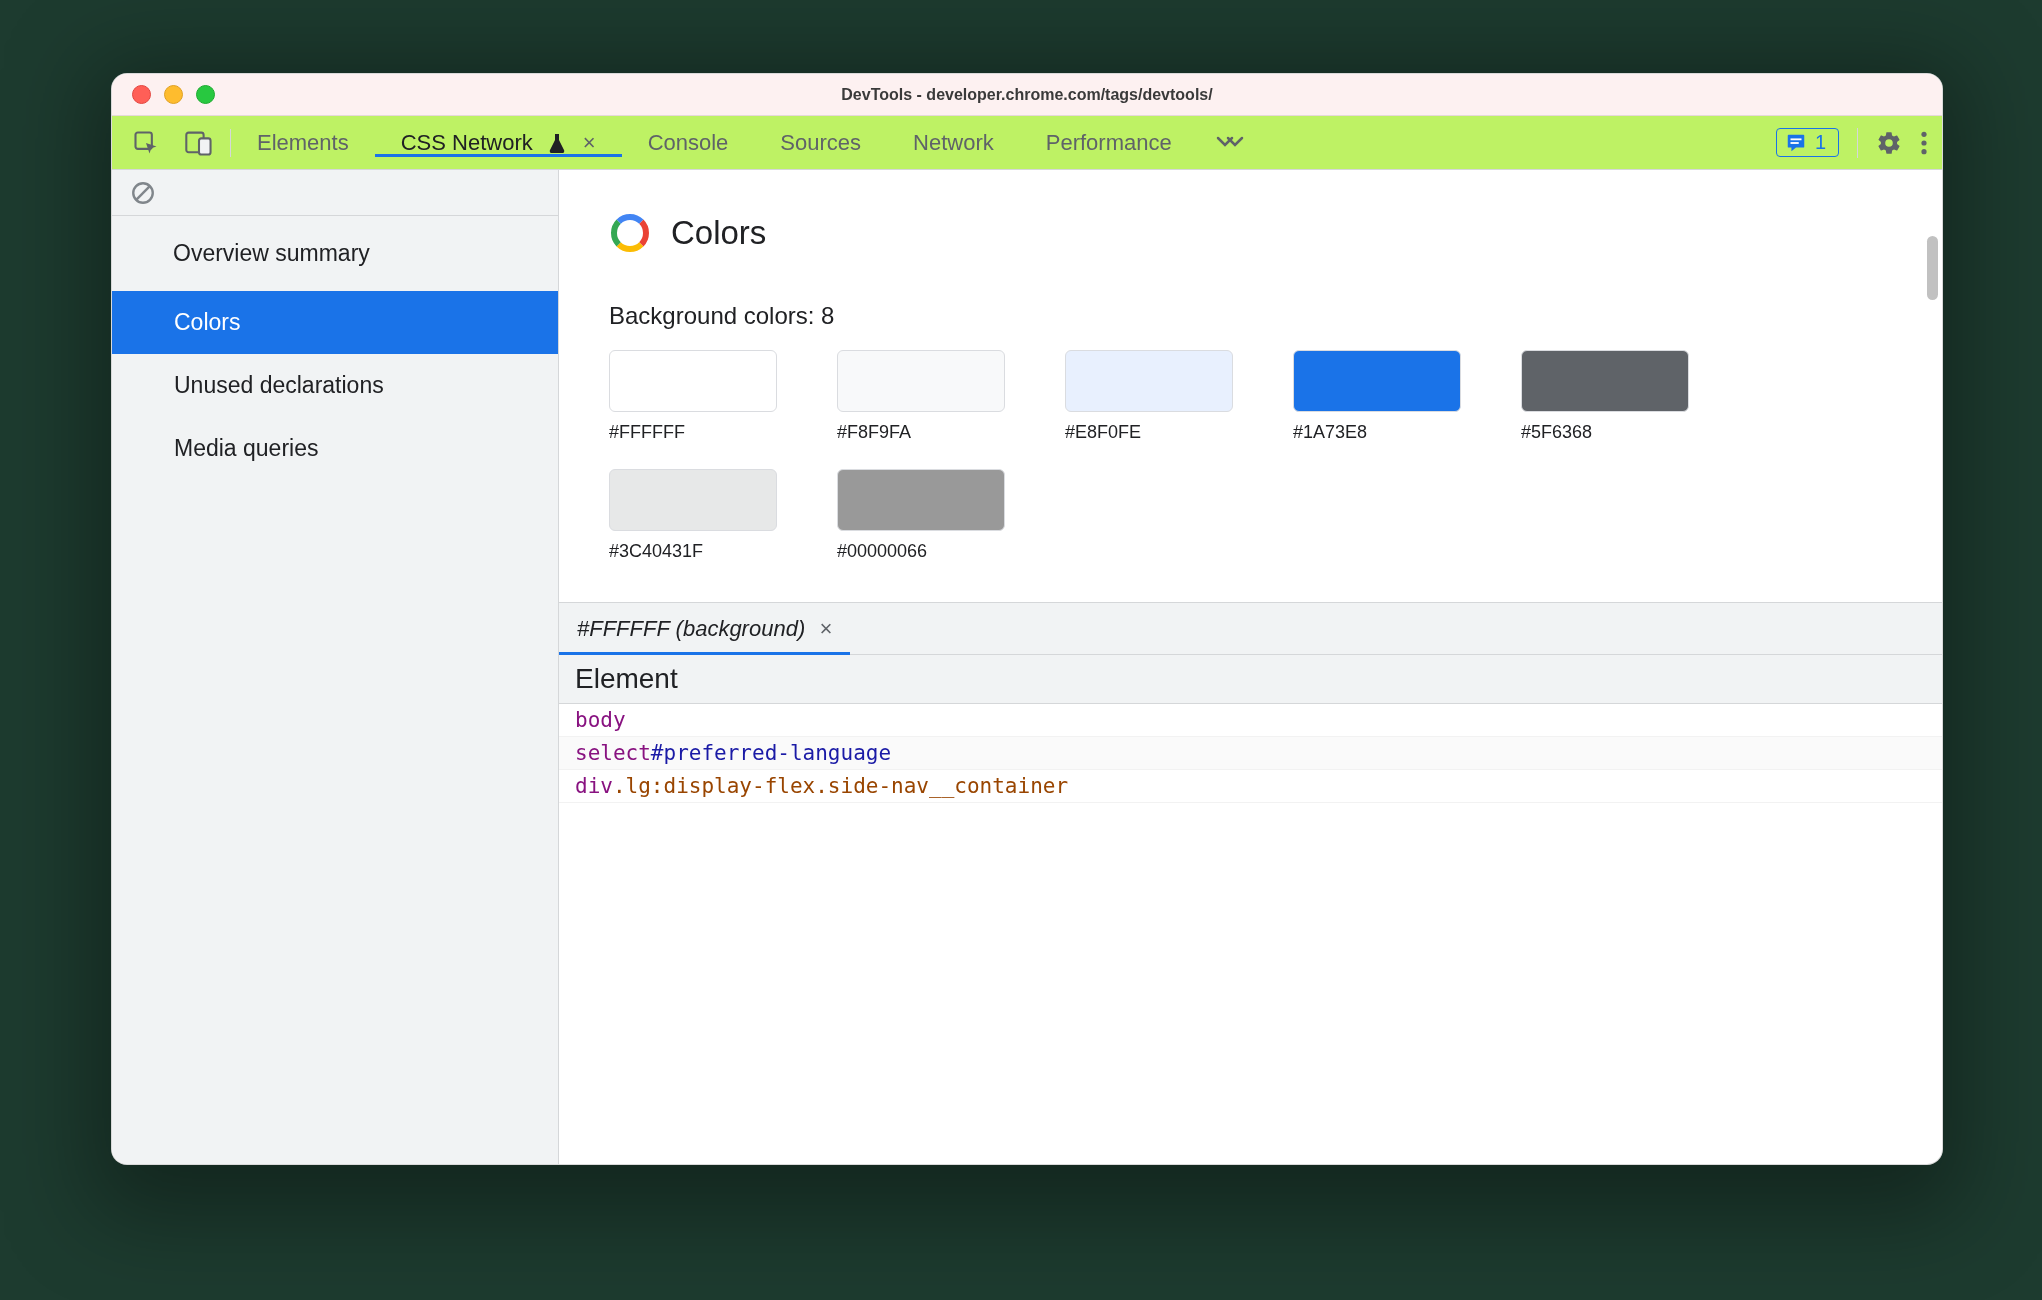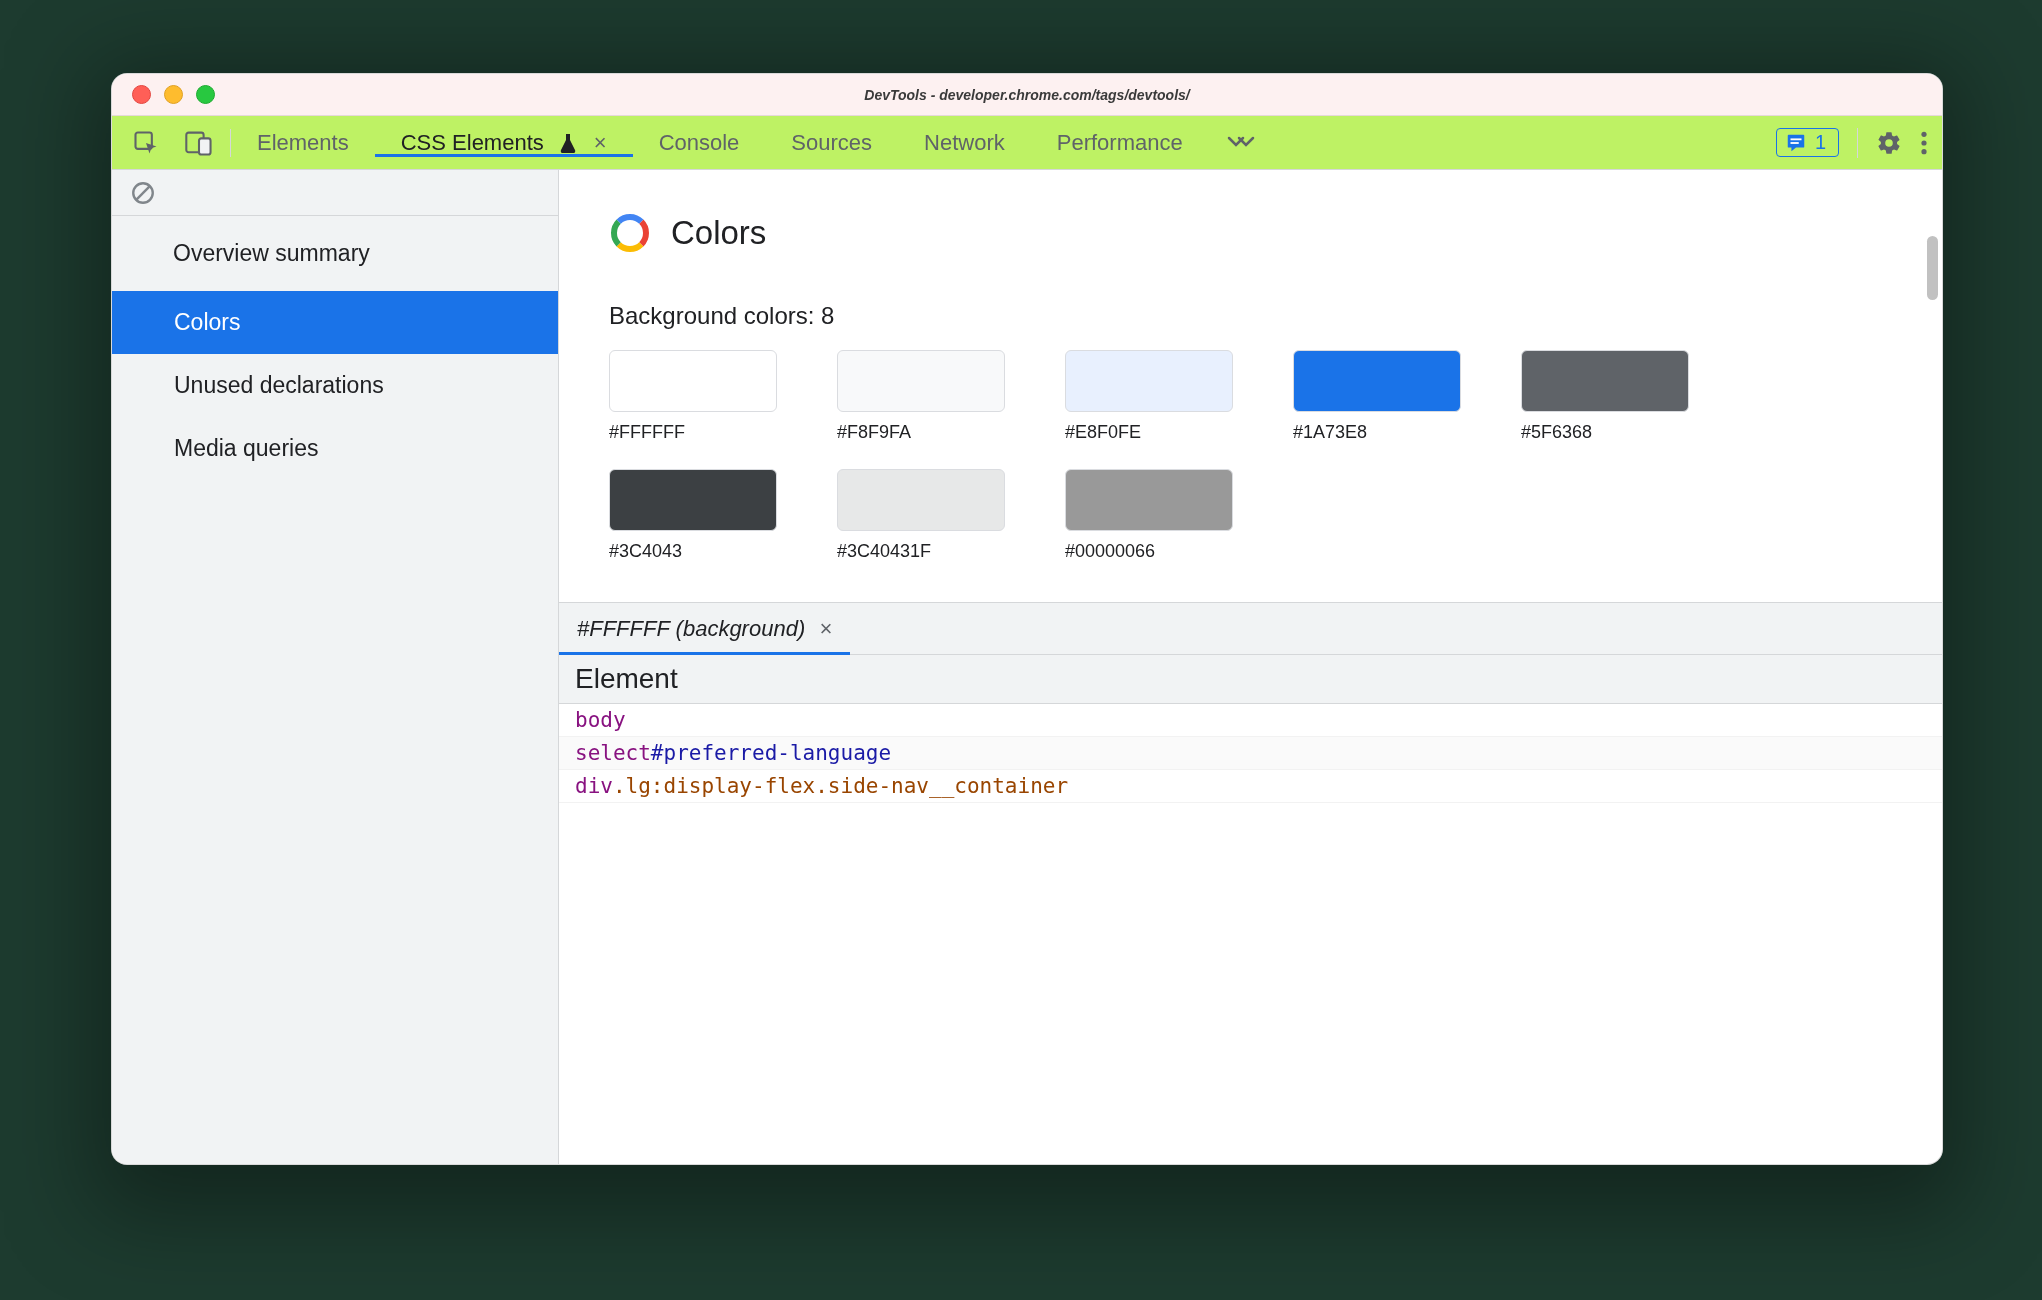--- a/index.html
+++ b/index.html
@@ -44,25 +44,24 @@
     flex: 0 0 auto;
   }
   .traffic { display:flex; gap:13px; margin-left:20px; }
   .dot { width:19px; height:19px; border-radius:50%; }
   .dot.red { background:#ff5f57; border:1px solid #e24640; }
   .dot.yellow { background:#febc2e; border:1px solid #dfa023; }
   .dot.green { background:#28c840; border:1px solid #1dab30; }
   .title {
     position:absolute; left:0; right:0;
     text-align:center;
-    font-size: 14px;
+    font-size: 16px;
     font-weight: 600;
     color: #3a3a3a;
     pointer-events:none;
-    font-style:italic;
   }
 
   
   .tabbar {
     height: 54px;
     background:#bef264;
     border-bottom:1px solid #d5d7d9;
     display:flex;
     align-items:center;
     flex:0 0 auto;
@@ -267,21 +266,21 @@
             <rect x="13" y="8" width="10" height="14" rx="2" fill="#f1f3f4"></rect>
           </svg>
         </span>
       </div>
 
       <div class="tabs">
         <div class="tab">
           <span>Elements</span>
         </div>
         <div class="tab active">
-          <span>CSS Elements</span>
+          <span>CSS Network</span>
           <span class="icon flask">
             <svg width="20" height="22" viewBox="0 0 20 22" fill="#202124">
               <path d="M8 2 H12 V8 L17 18 A2 2 0 0 1 15 21 H5 A2 2 0 0 1 3 18 L8 8 Z"></path>
             </svg>
           </span>
           <span class="close">×</span>
         </div>
         <div class="tab">
           <span>Console</span>
         </div>
@@ -387,24 +386,20 @@
               </div>
               <div class="swatch">
                 <div class="chip" style="background: rgb(26, 115, 232);"></div>
                 <div class="label">#1A73E8</div>
               </div>
               <div class="swatch">
                 <div class="chip" style="background: rgb(95, 99, 104);"></div>
                 <div class="label">#5F6368</div>
               </div>
               <div class="swatch">
-                <div class="chip" style="background: rgb(60, 64, 67);"></div>
-                <div class="label">#3C4043</div>
-              </div>
-              <div class="swatch">
                 <div class="chip" style="background: rgba(60, 64, 67, 0.12);"></div>
                 <div class="label">#3C40431F</div>
               </div>
               <div class="swatch">
                 <div class="chip" style="background: rgba(0, 0, 0, 0.4);"></div>
                 <div class="label">#00000066</div>
               </div>
             </div>
         </div>
 

